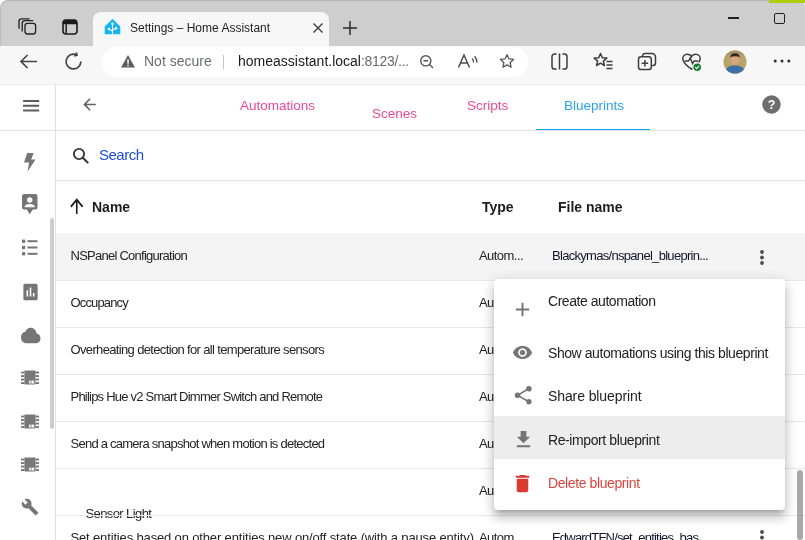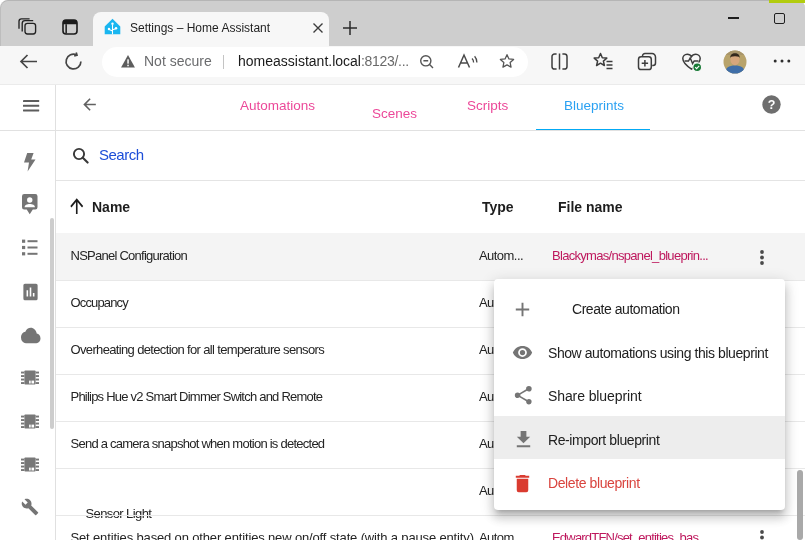--- a/index.html
+++ b/index.html
@@ -25,21 +25,21 @@
   #hdrline { left:0; top:130px; width:805px; height:1px; background:#e1e1e1; }
   .tabl { top:98px; font-size:13.5px; color:#ec4899; font-weight:500; }
   #underline { left:536px; top:129px; width:114px; height:2px; background:#03a9f4; }
   #searchline { left:56px; top:180px; width:749px; height:1px; background:#e4e4e4; }
   #srch { left:99px; top:146px; font-size:15px; color:#1d4ed8; letter-spacing:-0.5px; }
   .hcol { font-size:14px; font-weight:bold; color:#1d1d1d; top:199px; }
   .row { left:56px; width:749px; height:47px; background:#fff; }
   .rowline { left:56px; width:749px; height:1px; background:#e8e8e8; }
   .rname { left:70.5px; font-size:13px; color:#242424; }
   .rtype { left:479px; font-size:13px; color:#242424; }
-  .rfile { left:552px; font-size:13px; color:#be185d; }
+  .rfile { left:552px; font-size:13px; color:#0f172a; }
   
   #menu { left:494px; top:279px; width:291px; height:231px; background:#fff; border-radius:4px;
     box-shadow:0 5px 5px -3px rgba(0,0,0,.2), 0 8px 10px 1px rgba(0,0,0,.14), 0 3px 14px 2px rgba(0,0,0,.12); }
   #menuhover { left:494px; top:416px; width:291px; height:43px; background:#ededed; }
   .mitem { left:548px; font-size:14px; color:#212121; }
   #scrollthumb { left:797px; top:470px; width:6px; height:70px; background:#a9a9a9; border-radius:3px; }
   #sbthumb { left:50px; top:218px; width:4px; height:211px; background:#cdcdcd; border-radius:2px; }
 </style>
 </head>
 <body>
@@ -192,21 +192,21 @@
 <div class="abs rtype" style="top:483px;letter-spacing:-0.55px;">Autom...</div>
 <div class="abs rowline" style="top:515px;"></div>
 <div class="abs rname" style="top:530px;letter-spacing:-0.15px;">Set entities based on other entities new on/off state (with a pause entity)</div>
 <div class="abs rtype" style="top:530px;letter-spacing:-0.55px;">Autom...</div>
 <div class="abs rfile" style="top:530px;letter-spacing:-0.8px;">EdwardTFN/set_entities_bas</div>
 <div class="abs" id="sbthumb"></div>
 <div class="abs" id="scrollthumb"></div>
 
 <div class="abs" id="menu"></div>
 <div class="abs" id="menuhover"></div>
-<div class="abs mitem" style="top:301px;letter-spacing:-0.45px;margin-left:24px;">Create automation</div>
+<div class="abs mitem" style="top:293px;letter-spacing:-0.45px;">Create automation</div>
 <div class="abs mitem" style="top:345px;letter-spacing:-0.43px;">Show automations using this blueprint</div>
 <div class="abs mitem" style="top:388px;letter-spacing:-0.1px;">Share blueprint</div>
 <div class="abs mitem" style="top:432px;letter-spacing:-0.4px;">Re-import blueprint</div>
 <div class="abs mitem" style="top:475px;color:#d9443e;letter-spacing:-0.4px;">Delete blueprint</div>
 
 <svg class="abs" style="left:22.5px;top:100px;" width="17" height="12" viewBox="0 0 17 12">
   <g fill="#5d5d5d">
       <rect x="0" y="0" width="16.2" height="2.1" rx="0.4"></rect>
       <rect x="0" y="4.7" width="16.2" height="2.1" rx="0.4"></rect>
       <rect x="0" y="9.4" width="16.2" height="2.1" rx="0.4"></rect>

